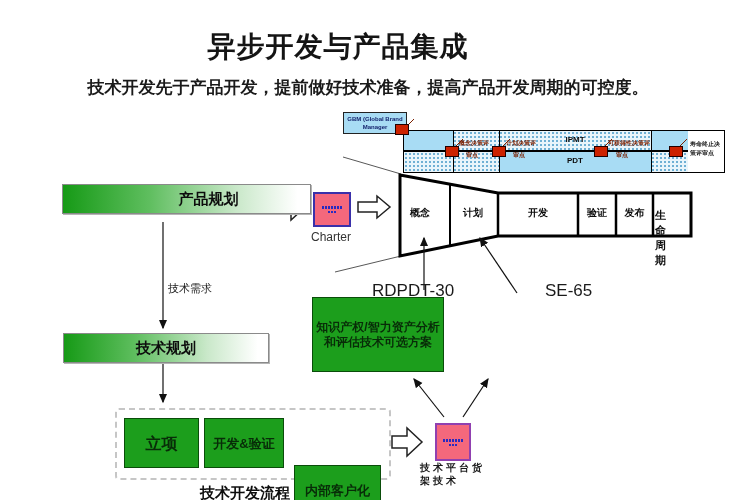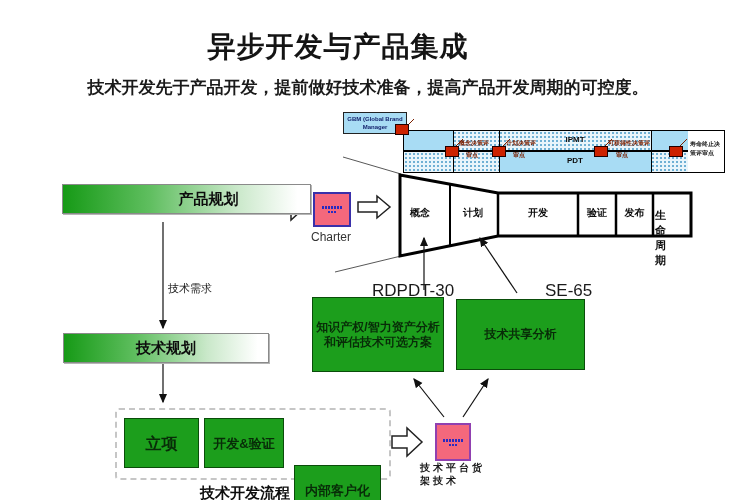--- a/index.html
+++ b/index.html
@@ -139,23 +139,20 @@
   <div class="abs grad-bar" style="left:63px;top:333px;width:204px;height:28px;">
     <span>技术规划</span>
   </div>
 
   <div class="abs mid-label" style="left:372px;top:281px;">RDPDT-30</div>
   <div class="abs mid-label" style="left:545px;top:281px;">SE-65</div>
   <div class="abs green-box" style="left:312px;top:297px;width:130px;height:73px;">
     <span>知识产权/智力资产分析</span>
     <span>和评估技术可选方案</span>
   </div>
-  <div class="abs green-box" style="left:456px;top:299px;width:127px;height:69px;">
-    <span>技术共享分析</span>
-  </div>
 
   <div class="abs dash-box" style="left:115px;top:408px;width:272px;height:68px;"></div>
   <div class="abs green-box" style="left:124px;top:418px;width:73px;height:48px;font-size:16px;">
     <span>立项</span>
   </div>
   <div class="abs green-box" style="left:204px;top:418px;width:78px;height:48px;font-size:13px;">
     <span>开发&amp;验证</span>
   </div>
   <div class="abs green-box" style="left:294px;top:418px;width:85px;height:48px;font-size:13px;margin-top:47px;">
     <span>内部客户化</span>

